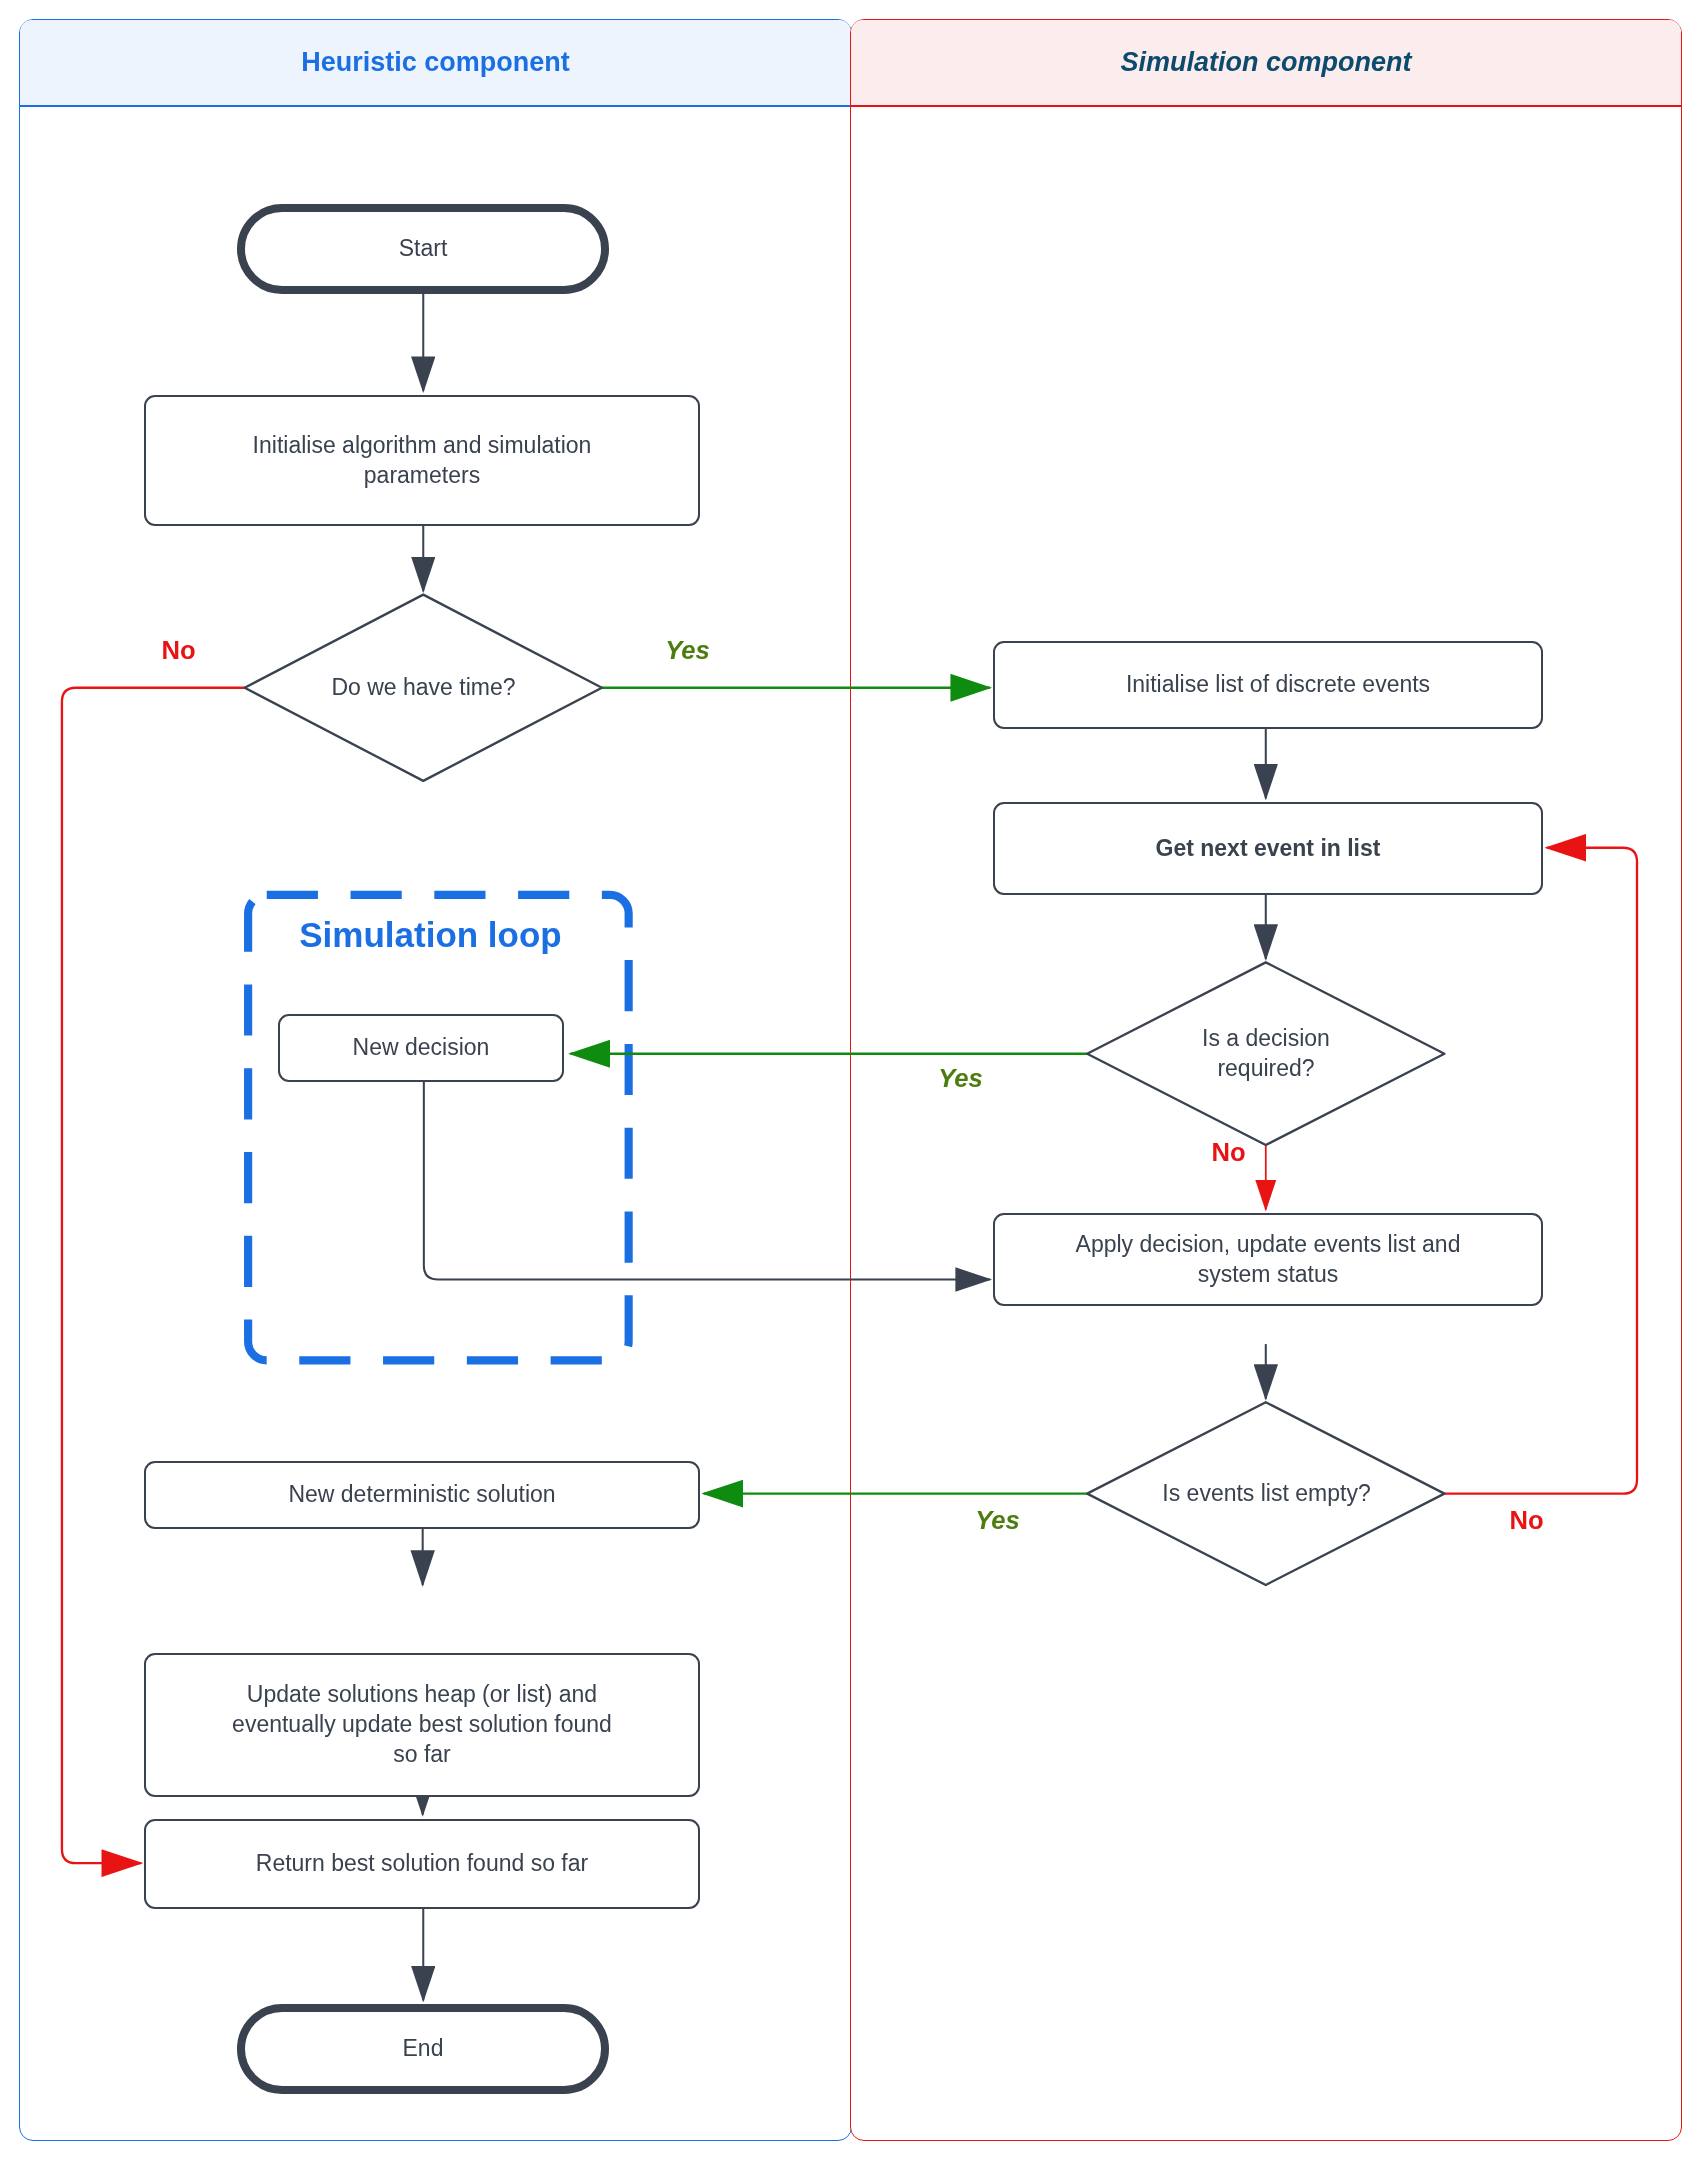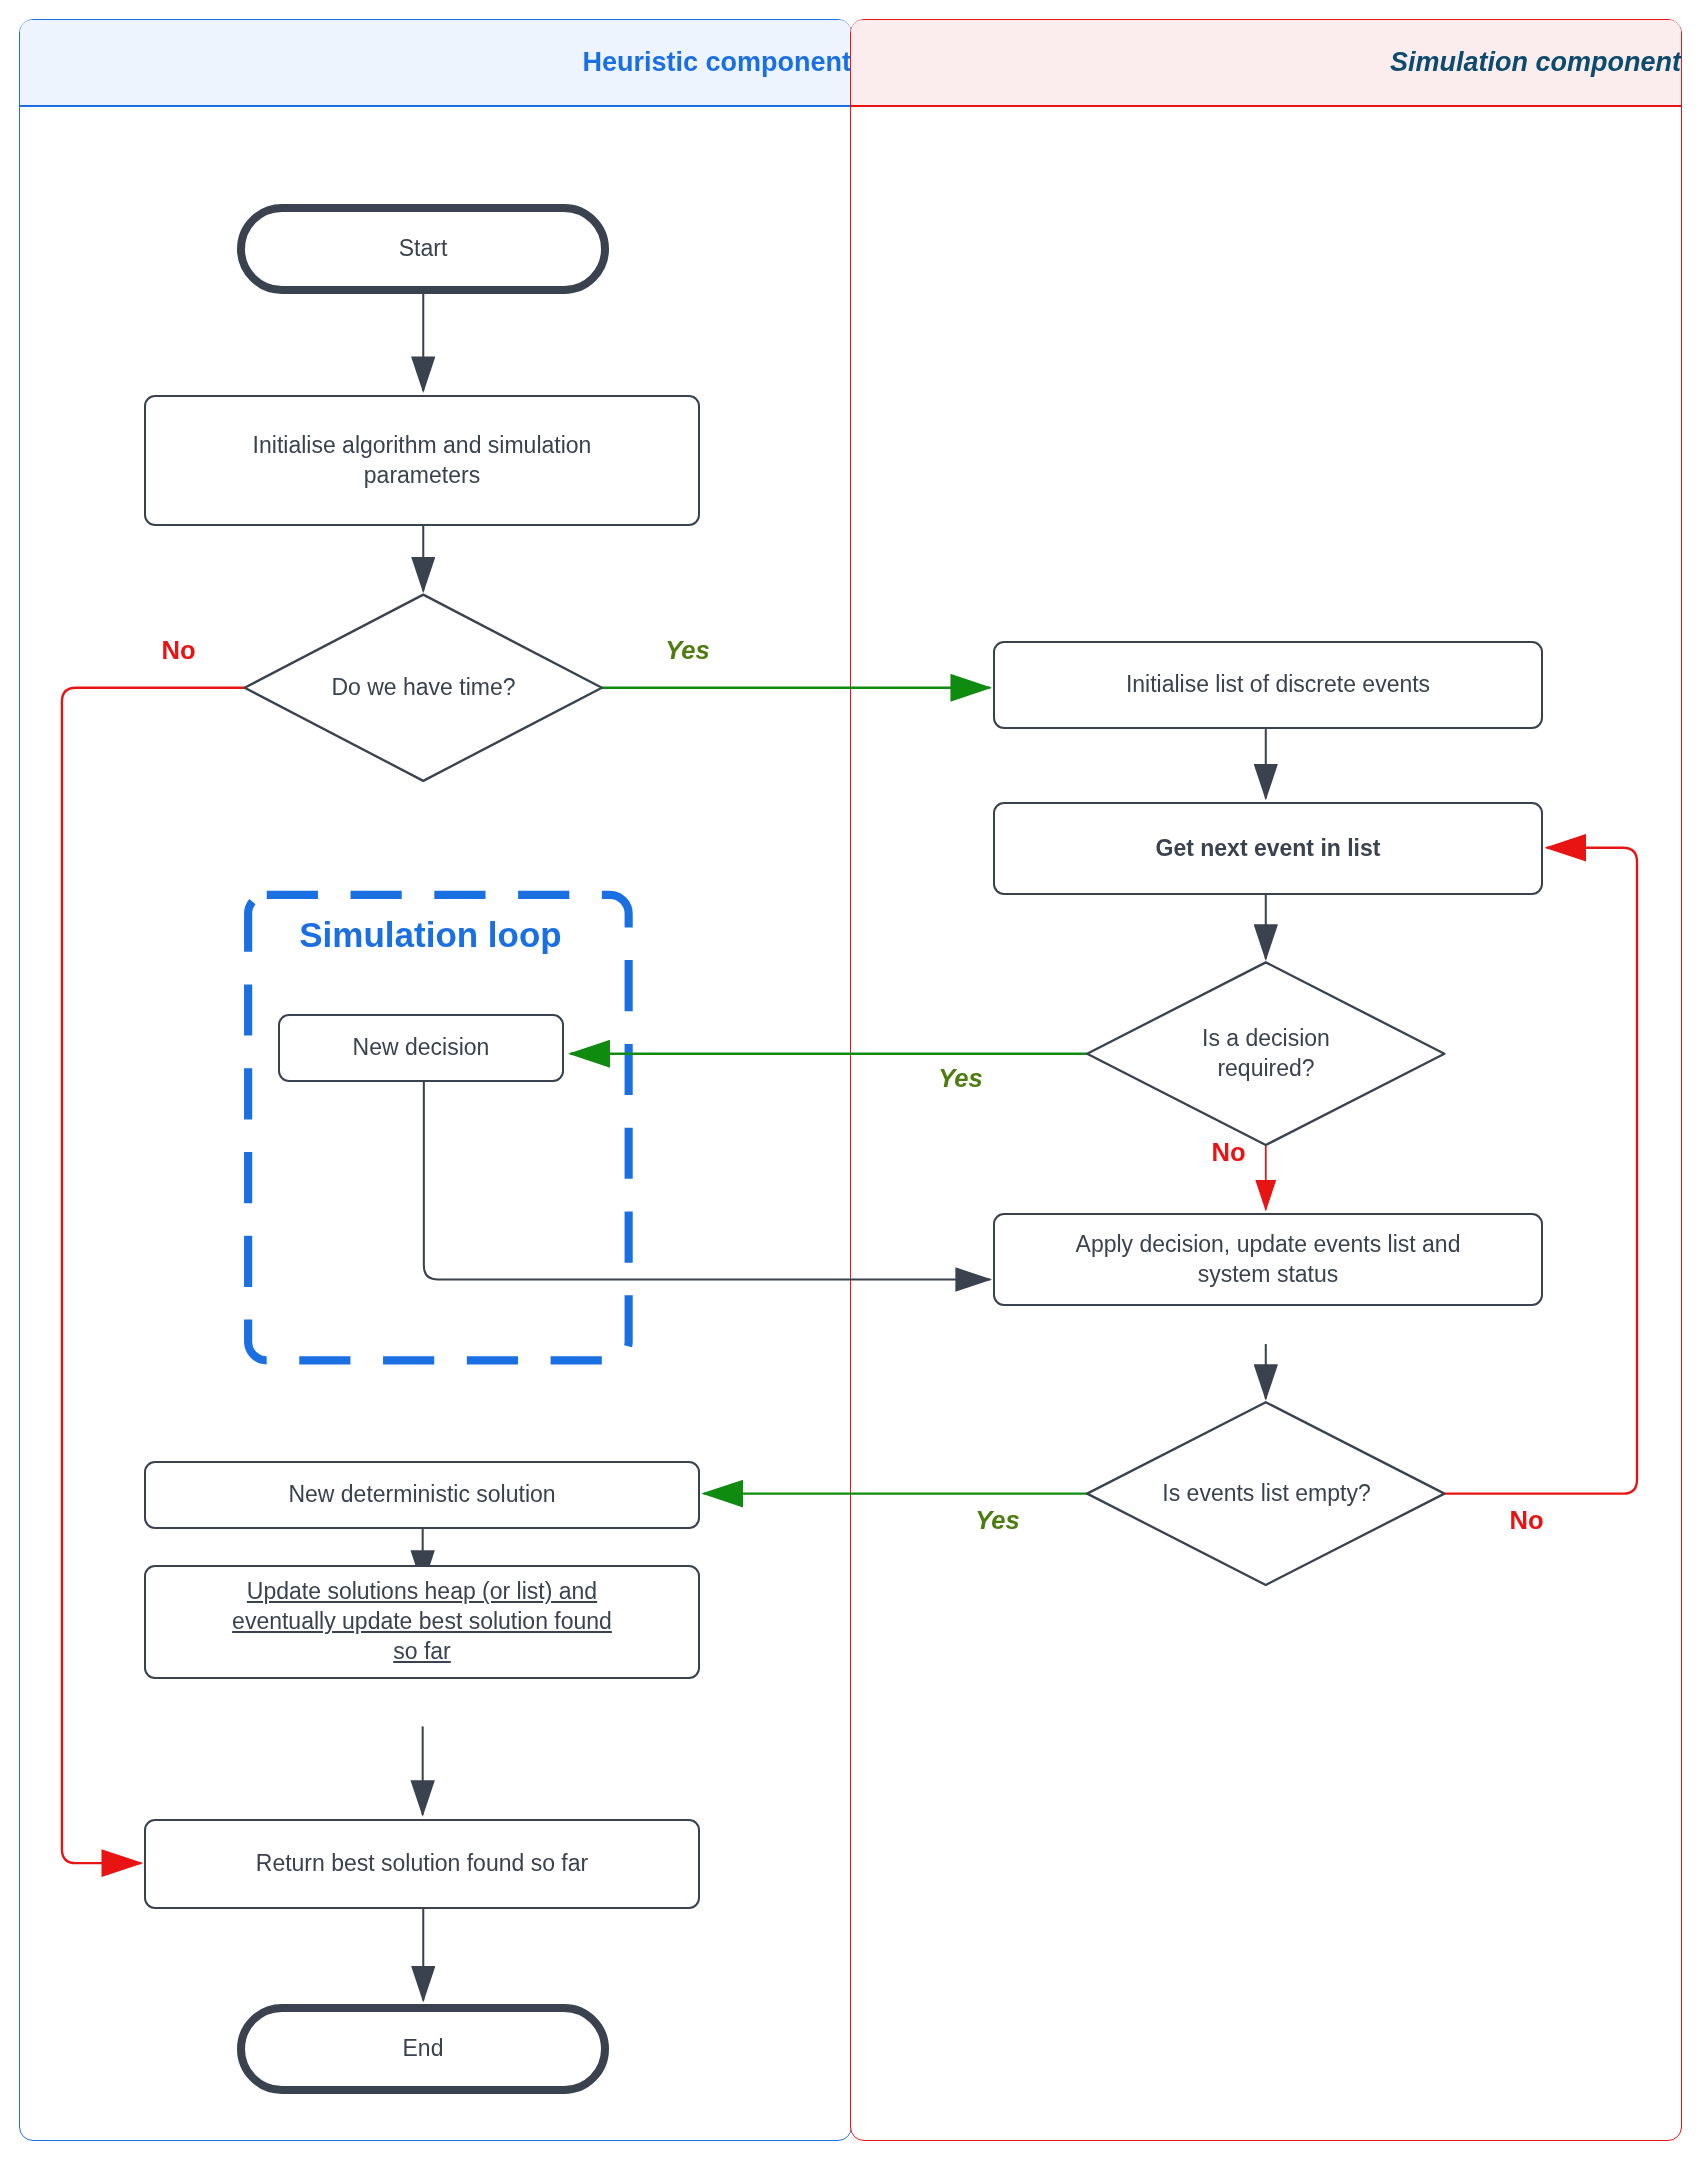--- a/index.html
+++ b/index.html
@@ -6,21 +6,21 @@
   .canvas{
     position:relative;width:1703px;height:2161px;
     font-family:"Liberation Sans",sans-serif;color:#39424E;
     background:#ffffff;overflow:hidden;
   }
   .panel{position:absolute;top:19px;height:2122px;background:#ffffff;border-radius:14px;box-sizing:border-box;}
   .panel-blue{left:19px;width:833px;border:1.7px solid #1A70E2;}
   .panel-red{left:850px;width:832px;border:1.7px solid #E81414;}
   .panel-header{
     position:absolute;left:0;right:0;top:0;height:87px;
-    display:flex;align-items:center;justify-content:flex-end;
+    display:flex;align-items:center;justify-content:center;
     font-weight:bold;font-size:27px;
     border-radius:11.6px 11.6px 0 0;box-sizing:border-box;
   }
   .panel-blue .panel-header{background:#EDF4FD;color:#1A70E2;border-bottom:2.9px solid #1A70E2;}
   .panel-red  .panel-header{background:#FBEDED;color:#0c4a6e;border-bottom:2.9px solid #E81414;font-style:italic;}
 
   svg.layer{position:absolute;left:0;top:0;width:1703px;height:2161px;}
 
   .node{
     position:absolute;background:#ffffff;border:2.3px solid #39424E;border-radius:11px;
@@ -119,21 +119,21 @@
   </div>
 
   <div class="node" style="left:993px;top:1213px;width:550px;height:93px;">
     <span style="width:396px;">Apply decision, update events list and system status</span>
   </div>
 
   <div class="node" style="left:144px;top:1461px;width:556px;height:68px;">
     <span style="width:524px;">New deterministic solution</span>
   </div>
 
-  <div class="node" style="left:144px;top:1565px;width:556px;height:114px;text-decoration:underline;">
+  <div class="node" style="left:144px;top:1653px;width:556px;height:144px;">
     <span style="width:384px;">Update solutions heap (or list) and eventually update best solution found so far</span>
   </div>
 
   <div class="node" style="left:144px;top:1819px;width:556px;height:90px;">
     <span style="width:524px;">Return best solution found so far</span>
   </div>
 
   <div class="node stadium" style="left:237px;top:2004px;width:372px;height:90px;">
     <span>End</span>
   </div>

